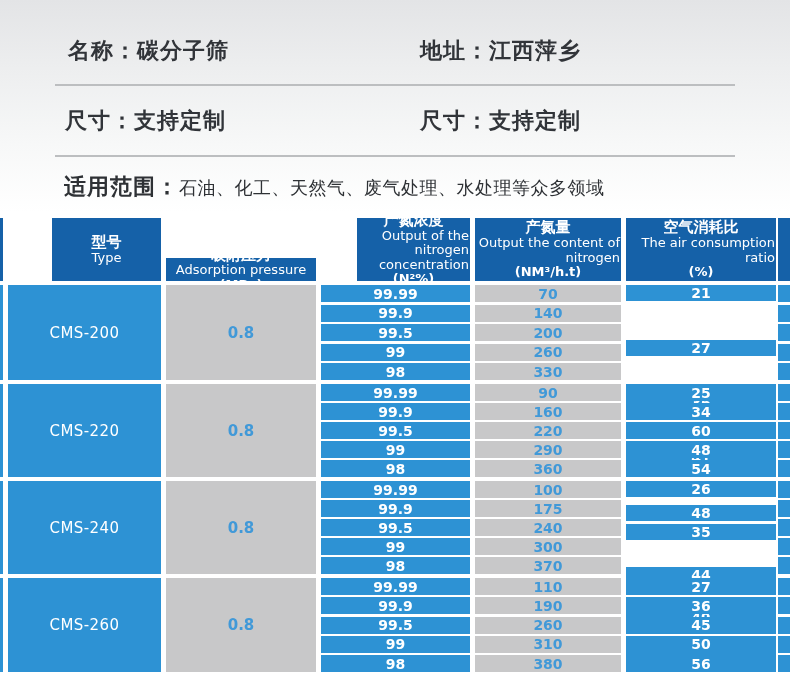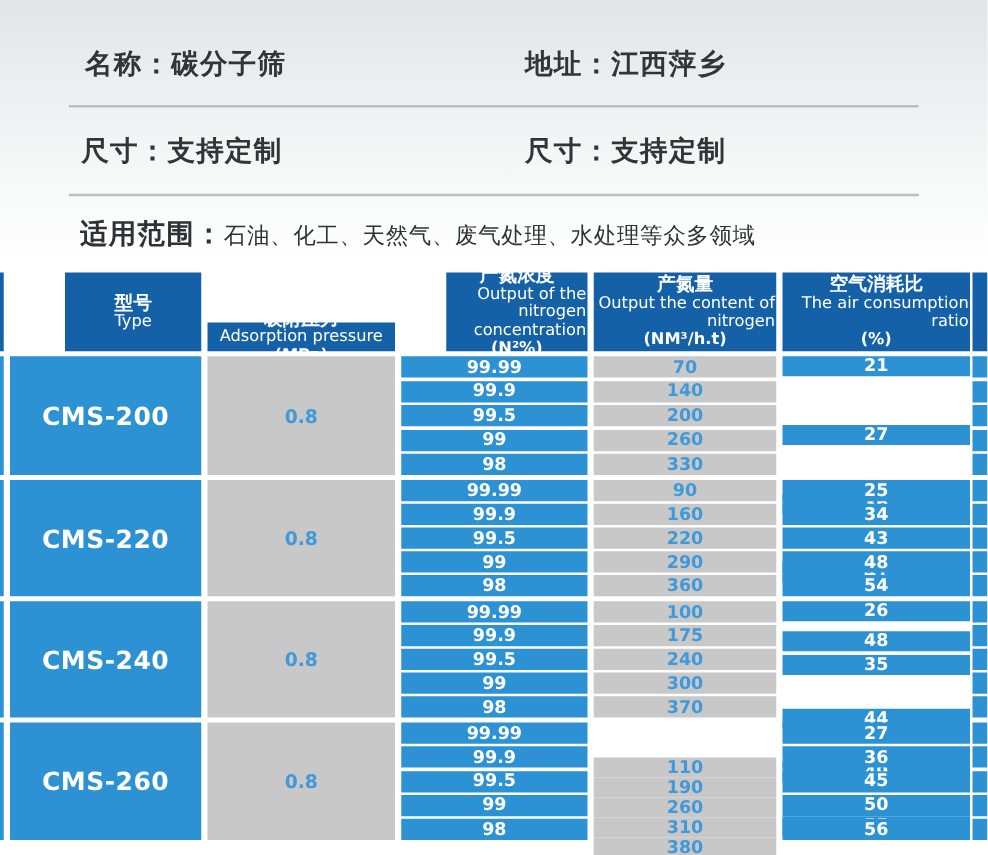--- a/index.html
+++ b/index.html
@@ -40,21 +40,21 @@
     text-align:center;line-height:1.12;padding:2px 1px;
   }
   .th .zh{font-size:15px;font-weight:700;}
   .th .en{font-size:13px;font-weight:400;text-align:right;}
   .th .unit{font-size:13px;font-weight:700;}
   .gc3{grid-column:3;margin-left:44px;} .gc5{grid-column:5;margin-top:40px;} .gc7{grid-column:7;margin-left:36px;} .gc9{grid-column:9;} .gc11{grid-column:11;}
   .hsliver-l{grid-column:1;grid-row:1;background:var(--hdr);}
   .hsliver-r{grid-column:13;grid-row:1;background:var(--hdr);}
   .sliver{background:var(--blu);}
   .cell{display:flex;align-items:center;justify-content:center;}
-  .c-model{background:var(--blu);color:#fff;font-weight:700;font-size:20px;letter-spacing:0.4px;}
+  .c-model{background:var(--blu);color:#fff;font-weight:400;font-size:15px;letter-spacing:0.4px;}
   .c-press{background:var(--gry);color:var(--bt);font-weight:600;font-size:15px;}
   .rows{display:flex;flex-direction:column;justify-content:space-between;}
   .r{height:17px;display:flex;align-items:center;justify-content:center;font-size:14px;font-weight:700;}
   .r.b{background:var(--blu);color:#fff;}
   .r.g{background:var(--gry);color:var(--bt);}
 </style>
 </head>
 <body>
 
 <div class="page">
@@ -143,21 +143,21 @@
       <div class="rows" style="grid-area: 5 / 9;">
         <div class="r g">90</div>
         <div class="r g">160</div>
         <div class="r g">220</div>
         <div class="r g">290</div>
         <div class="r g">360</div>
       </div>
       <div class="rows" style="grid-area: 5 / 11;">
         <div class="r b">25</div>
         <div class="r b">34</div>
-        <div class="r b">43</div>
+        <div class="r b">60</div>
         <div class="r b">48</div>
         <div class="r b">54</div>
       </div>
       <div class="rows" style="grid-area: 5 / 13;">
         <div class="r b"></div>
         <div class="r b"></div>
         <div class="r b"></div>
         <div class="r b"></div>
         <div class="r b"></div>
       </div>
@@ -195,21 +195,21 @@
       <div class="sliver" style="grid-area: 9 / 1;"></div>
       <div class="cell c-model" style="grid-area: 9 / 3;">CMS-260</div>
       <div class="cell c-press" style="grid-area: 9 / 5;">0.8</div>
       <div class="rows" style="grid-area: 9 / 7;">
         <div class="r b">99.99</div>
         <div class="r b">99.9</div>
         <div class="r b">99.5</div>
         <div class="r b">99</div>
         <div class="r b">98</div>
       </div>
-      <div class="rows" style="grid-area: 9 / 9; margin-top: 28px;">
+      <div class="rows" style="grid-area: 9 / 9;">
         <div class="r g">110</div>
         <div class="r g">190</div>
         <div class="r g">260</div>
         <div class="r g">310</div>
         <div class="r g">380</div>
       </div>
       <div class="rows" style="grid-area: 9 / 11;">
         <div class="r b">27</div>
         <div class="r b">36</div>
         <div class="r b">45</div>

